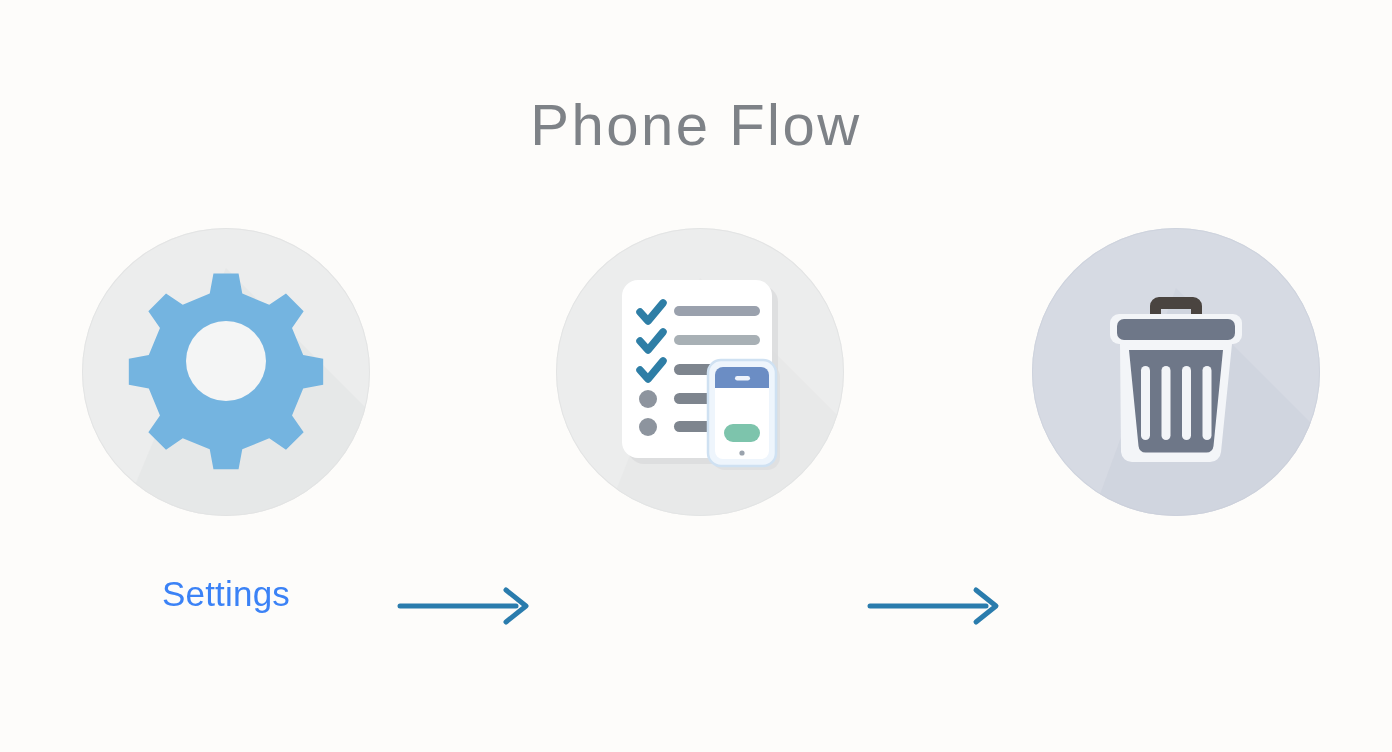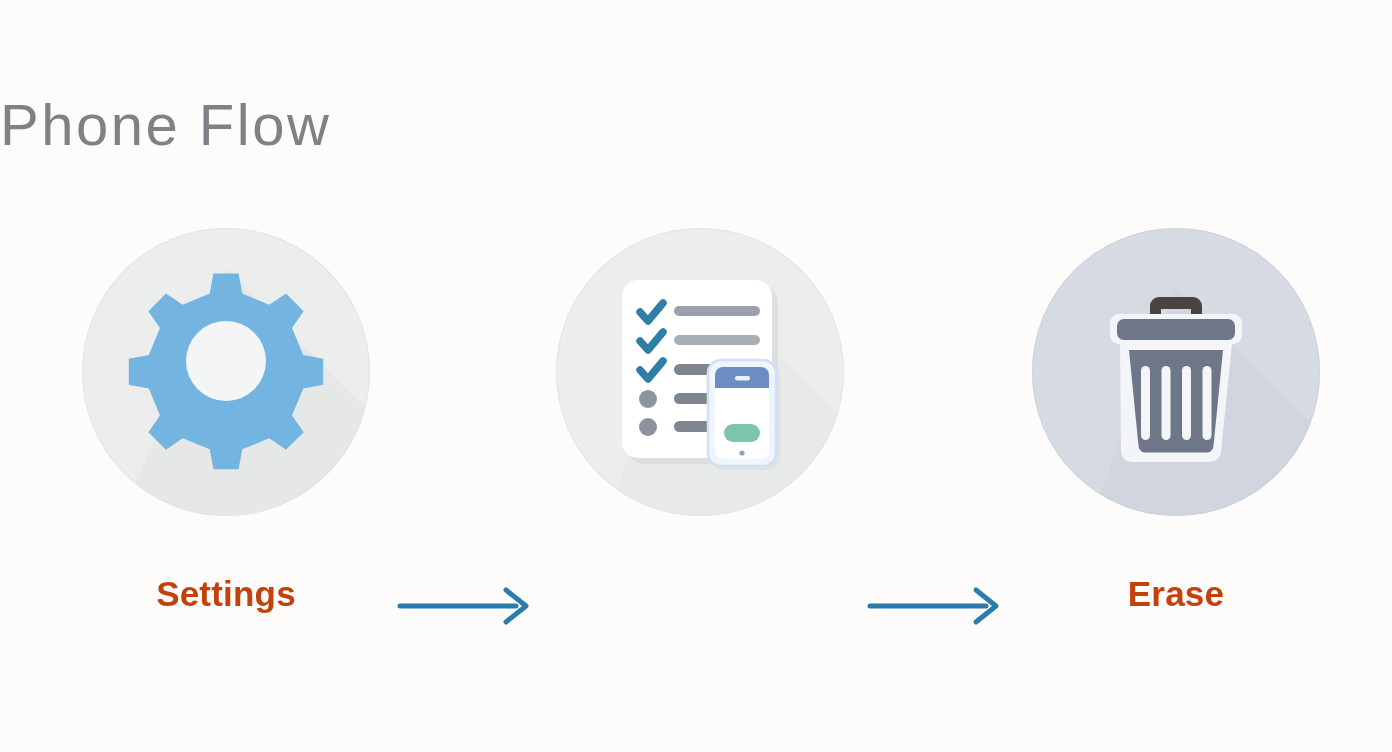--- a/index.html
+++ b/index.html
@@ -22,21 +22,21 @@
     width: 1392px;
     height: 752px;
   }
 
   
   .title {
     position: absolute;
     left: 0;
     top: 96px;
     width: 1392px;
-    text-align: left;
+    text-align: center;
     font-size: 58px;
     font-weight: 300;
     letter-spacing: 2.5px;
     color: #7e8287;
     line-height: 1;
     user-select: none;
   }
 
   
   .flow {
@@ -93,22 +93,22 @@
     height: 288px;
   }
 
   .label {
     position: absolute;
     left: 0;
     top: 350px;
     width: 292px;
     text-align: center;
     font-size: 35px;
-    font-weight: 700;
-    color: #c2410c;
+    font-weight: 400;
+    color: #3b82f6;
     letter-spacing: 0.2px;
     line-height: 1;
     user-select: none;
   }
 
   
   .arrow {
     position: absolute;
     top: 356px;
     width: 148px;
@@ -226,21 +226,20 @@
           <path d="M97 122 h94 l-9.5 96 a7 7 0 0 1 -7 6.5 h-61 a7 7 0 0 1 -7 -6.5 z" fill="#6e7788"></path>
 
           <g fill="#f3f5f8">
             <rect x="109" y="138" width="9" height="74" rx="4.5"></rect>
             <rect x="129.5" y="138" width="9" height="74" rx="4.5"></rect>
             <rect x="150" y="138" width="9" height="74" rx="4.5"></rect>
             <rect x="170.5" y="138" width="9" height="74" rx="4.5"></rect>
           </g>
         </svg>
       </div>
-      <div class="label">Erase</div>
     </div>
 
     <svg class="arrow arrow-1" viewBox="0 0 148 48">
       <line x1="6" y1="24" x2="122" y2="24" stroke="#2a7cad" stroke-width="5" stroke-linecap="round"></line>
       <path d="M112 8 L132 24 L112 40" fill="none" stroke="#2a7cad" stroke-width="5" stroke-linecap="round" stroke-linejoin="round"></path>
     </svg>
 
     <svg class="arrow arrow-2" viewBox="0 0 148 48">
       <line x1="6" y1="24" x2="122" y2="24" stroke="#2a7cad" stroke-width="5" stroke-linecap="round"></line>
       <path d="M112 8 L132 24 L112 40" fill="none" stroke="#2a7cad" stroke-width="5" stroke-linecap="round" stroke-linejoin="round"></path>

